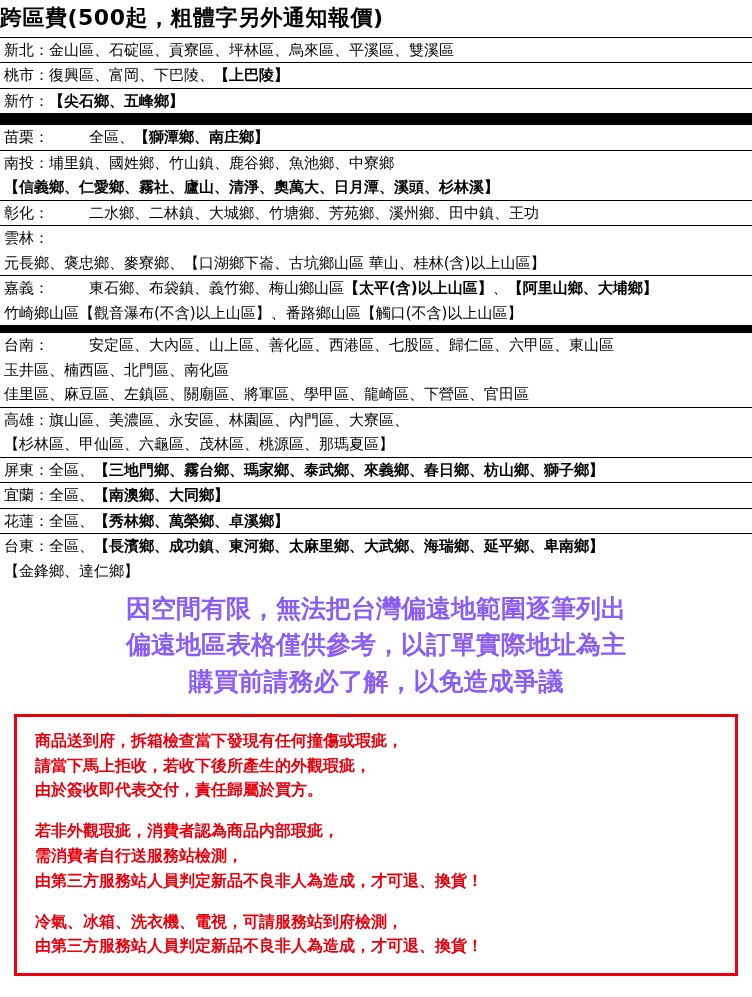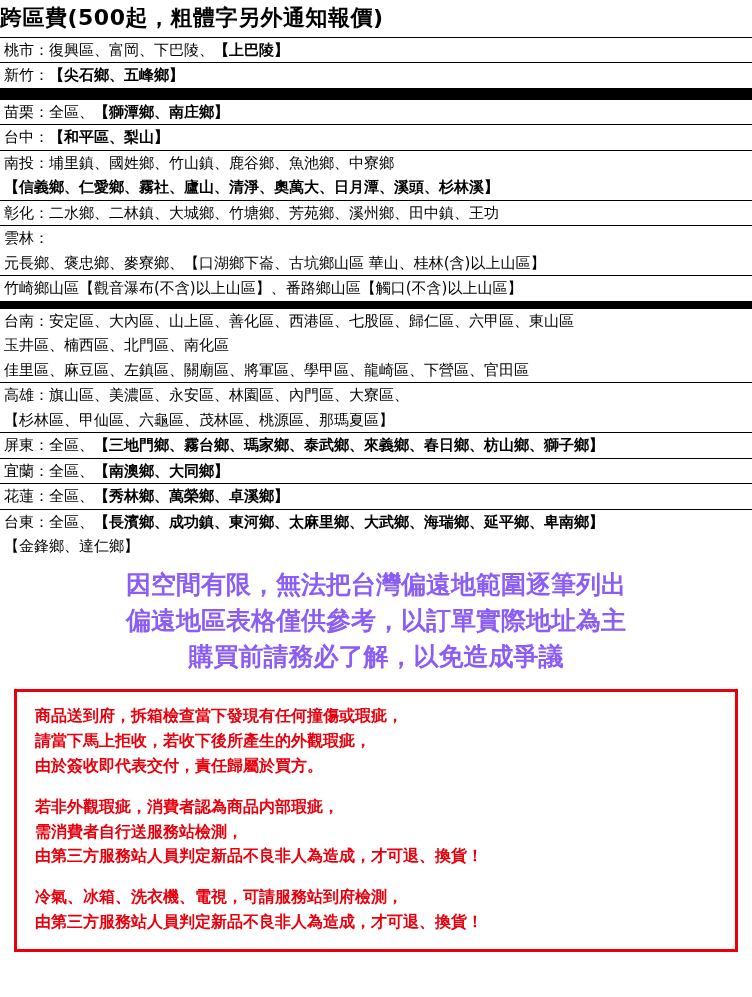--- a/index.html
+++ b/index.html
@@ -30,20 +30,21 @@
     width: 752px;
   }
   .row {
     display: flex;
     align-items: flex-start;
     border-top: 1px solid #000;
     padding: 0;
   }
   .row.noborder {
     border-top: none;
+    gap: 40px;
   }
   .row .label {
     flex: 0 0 auto;
     padding: 1px 0 1px 4px;
     font-size: 15px;
     line-height: 1.5;
     white-space: nowrap;
   }
   .row .content {
     flex: 1 1 auto;
@@ -100,20 +101,24 @@
 </style>
 </head>
 <body>
 
 <div class="page">
 
   <div class="title">跨區費(500起，粗體字另外通知報價)</div>
 
   <div class="rows">
 
+    <div class="row">
+      <span class="label">新北：</span>
+      <span class="content"><span>金山區、石碇區、貢寮區、坪林區、烏來區、平溪區、雙溪區</span><span class="bold"></span></span>
+    </div>
 
     <div class="row">
       <span class="label">桃市：</span>
       <span class="content"><span>復興區、富岡、下巴陵、</span><span class="bold">【上巴陵】</span></span>
     </div>
 
     <div class="row">
       <span class="label">新竹：</span>
       <span class="content"><span></span><span class="bold">【尖石鄉、五峰鄉】</span></span>
     </div>
@@ -121,24 +126,20 @@
 
   <div class="blackbar"></div>
 
   <div class="rows">
 
     <div class="row noborder">
       <span class="label">苗栗：</span>
       <span class="content"><span>全區、</span><span class="bold">【獅潭鄉、南庄鄉】</span></span>
     </div>
 
-    <div class="row">
-      <span class="label">台中：</span>
-      <span class="content"><span></span><span class="bold">【和平區、梨山】</span></span>
-    </div>
 
     <div class="row">
       <span class="label">南投：</span>
       <span class="content"><span>埔里鎮、國姓鄉、竹山鎮、鹿谷鄉、魚池鄉、中寮鄉</span><span class="bold"></span></span>
     </div>
 
     <div class="rowline indent bold">【信義鄉、仁愛鄉、霧社、廬山、清淨、奧萬大、日月潭、溪頭、杉林溪】</div>
   </div>
 
   <div class="sep"></div>
@@ -153,20 +154,24 @@
     <div class="row">
       <span class="label">雲林：</span>
     </div>
 
     <div class="rowline indent"><span>元長鄉、褒忠鄉、麥寮鄉、</span><span class="bold">【口湖鄉下崙、古坑鄉山區 華山、桂林(含)以上山區】</span></div>
   </div>
 
   <div class="sep"></div>
 
   <div class="rows">
+    <div class="row noborder">
+      <span class="label">嘉義：</span>
+      <span class="content"><span>東石鄉、布袋鎮、義竹鄉、梅山鄉山區</span><span class="bold">【太平(含)以上山區】</span><span>、</span><span class="bold">【阿里山鄉、大埔鄉】</span></span>
+    </div>
     <div class="rowline indent"><span>竹崎鄉山區</span><span class="bold">【觀音瀑布(不含)以上山區】</span><span>、番路鄉山區</span><span class="bold">【觸口(不含)以上山區】</span></div>
   </div>
 
   <div class="blackbar" style="height:8px;"></div>
 
   <div class="rows">
 
     <div class="row noborder">
       <span class="label">台南：</span>
       <span class="content"><span>安定區、大內區、山上區、善化區、西港區、七股區、歸仁區、六甲區、東山區</span><span class="bold"></span></span>

